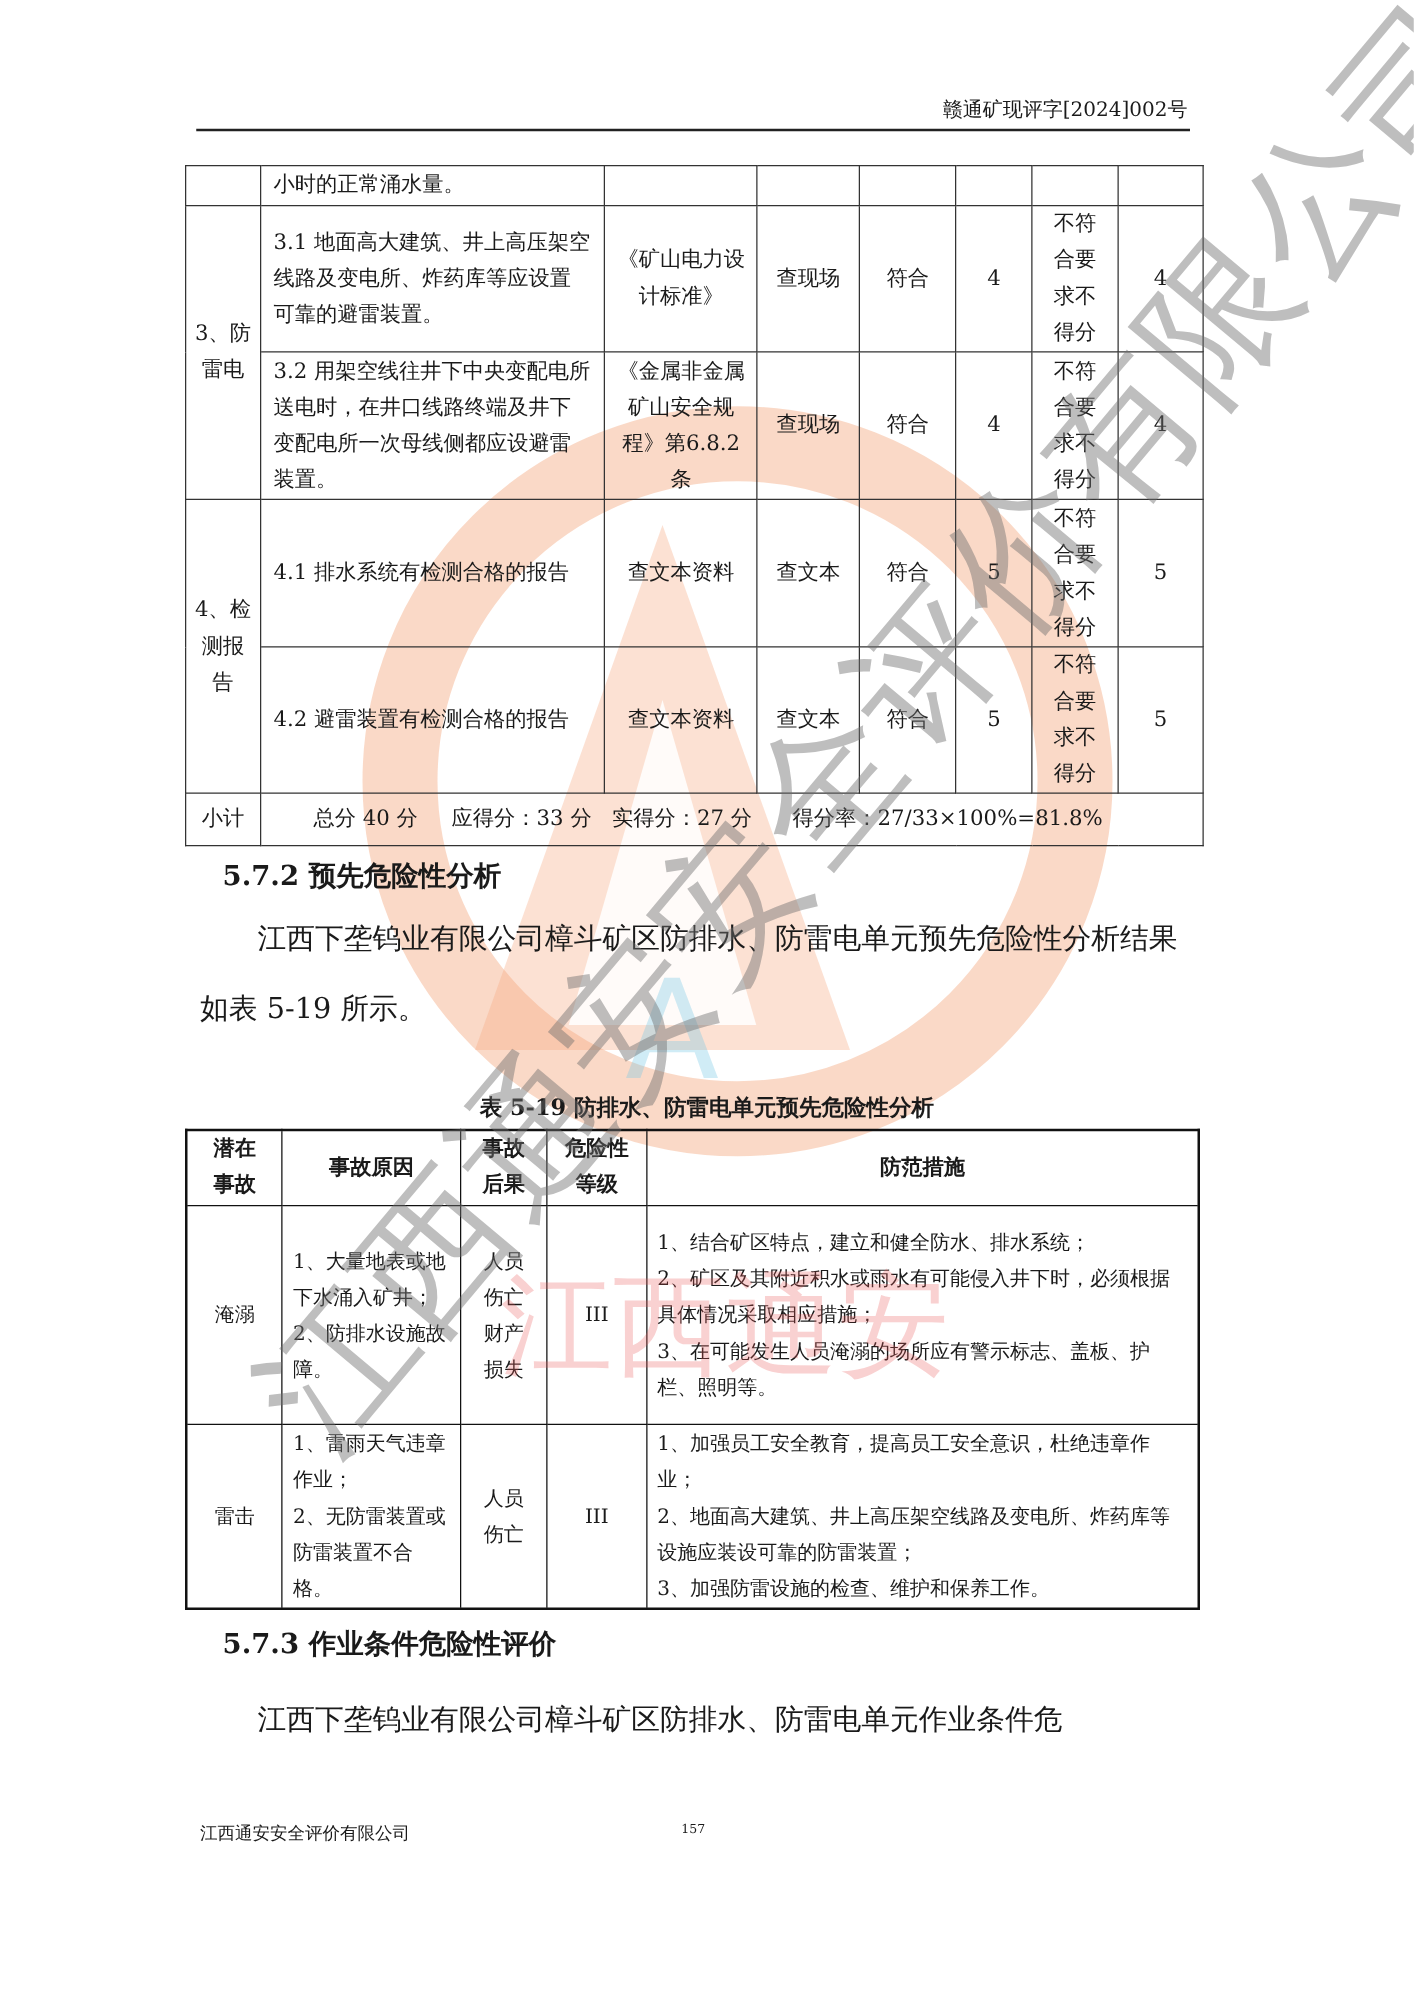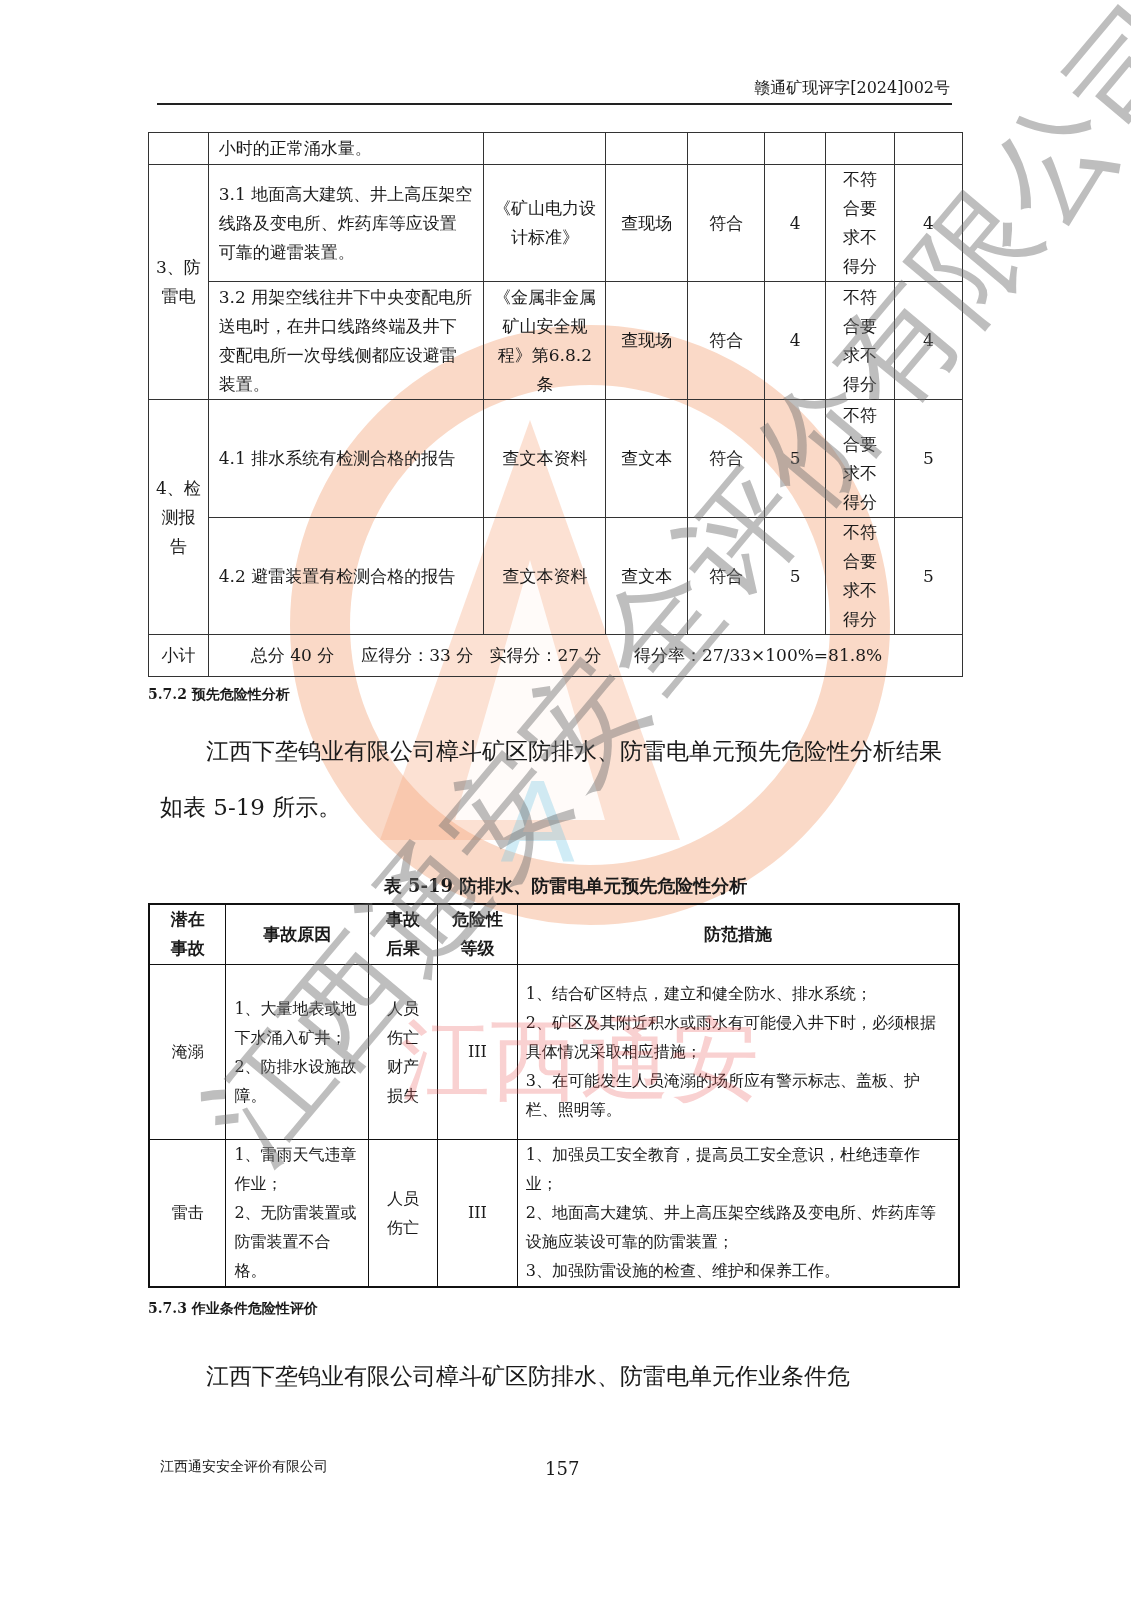--- a/index.html
+++ b/index.html
@@ -36,26 +36,26 @@
   .t1 { left:148px; top:132px; width:815px; }
   .t1 td { text-align:center; }
   .t1 td.item { text-align:left; padding:0 10px; }
   .t1 td.basis { padding:0 8px; }
   .t1 td.stack { line-height:29px; }
   .t2 { left:148px; top:903px; width:812px; border:2px solid #111; }
   .t2 th { font-weight:bold; font-size:17px; line-height:29px; text-align:center; border:1.5px solid #111; }
   .t2 td { border:1.5px solid #111; text-align:center; font-size:16px; line-height:29px; }
   .t2 td.lft { text-align:left; padding:0 8px; }
 
-  .h2 { position:absolute; left:148px; font-weight:bold; font-size:14px; }
+  .h2 { position:absolute; left:178px; font-weight:bold; font-size:22px; }
   .para { position:absolute; left:160px; width:792px; font-size:23px; line-height:56px; }
   .caption { position:absolute; left:0; width:1131px; top:874px; text-align:center; font-weight:bold; font-size:18px; }
 
   .ftr { position:absolute; left:160px; top:1458px; font-size:14px; }
-  .pnum { position:absolute; left:545px; top:1458px; font-size:18px; }
+  .pnum { position:absolute; left:545px; top:1458px; font-size:10px; }
 </style>
 </head>
 <body>
 
 <div class="page">
 
   <div class="wm wm-ring"></div>
   <div class="wm wm-a"></div>
   <div class="wm wm-a-inner"></div>
   <div class="wm wm-cyan">A</div>

